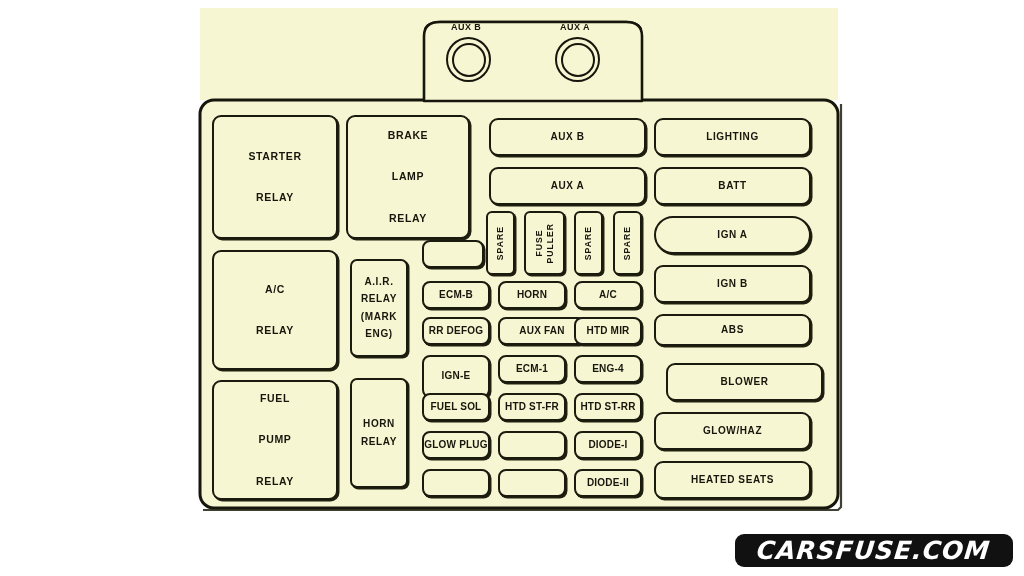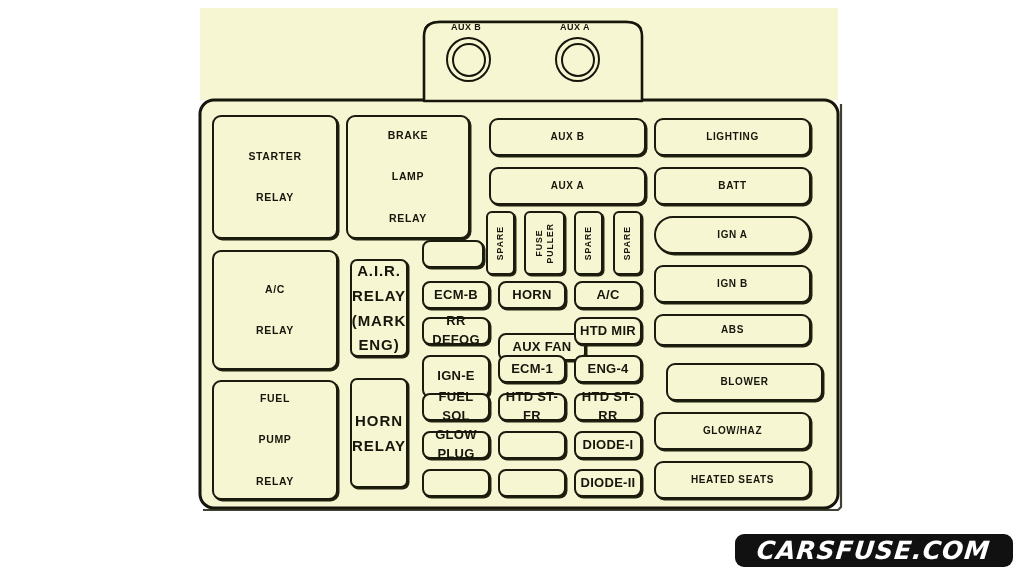--- a/index.html
+++ b/index.html
@@ -49,34 +49,34 @@
     box-shadow: 1.5px 1.5px 0 #20200f;
   }
   .relay-big {
     font-size: 10.5px;
     font-weight: 700;
     border-radius: 9px;
   }
   .relay-big .ln { display: block; margin: 13px 0; }
 
   .relay-tall {
-    font-size: 15px;
+    font-size: 10px;
     font-weight: 700;
     border-radius: 7px;
   }
   .relay-tall .ln { display: block; margin: 1.5px 0; }
 
   .fuse-wide {
     font-size: 10px;
     font-weight: 700;
     border-radius: 9px;
   }
 
   .fuse-small {
-    font-size: 13px;
+    font-size: 10px;
     font-weight: 700;
     border-radius: 8px;
     letter-spacing: 0.02em;
   }
 
   .fuse-vert {
     font-size: 8.6px;
     font-weight: 700;
     border-radius: 6px;
     letter-spacing: 0.12em;
@@ -225,21 +225,21 @@
   <div class="cell fuse-small" style="left:498px; top:281px; width:68px; height:28px;">
     <span>HORN</span>
   </div>
   <div class="cell fuse-small" style="left:574px; top:281px; width:68px; height:28px;">
     <span>A/C</span>
   </div>
 
   <div class="cell fuse-small" style="left:422px; top:317px; width:68px; height:28px;">
     <span>RR DEFOG</span>
   </div>
-  <div class="cell fuse-small" style="left:498px; top:333px; width:88px; height:28px;">
+  <div class="cell fuse-small" style="left:498px; top:317px; width:88px; height:28px;">
     <span>AUX FAN</span>
   </div>
   <div class="cell fuse-small" style="left:574px; top:317px; width:68px; height:28px;">
     <span>HTD MIR</span>
   </div>
 
   <div class="cell fuse-small" style="left:422px; top:355px; width:68px; height:43px;">
     <span>IGN-E</span>
   </div>
   <div class="cell fuse-small" style="left:498px; top:355px; width:68px; height:28px;">

